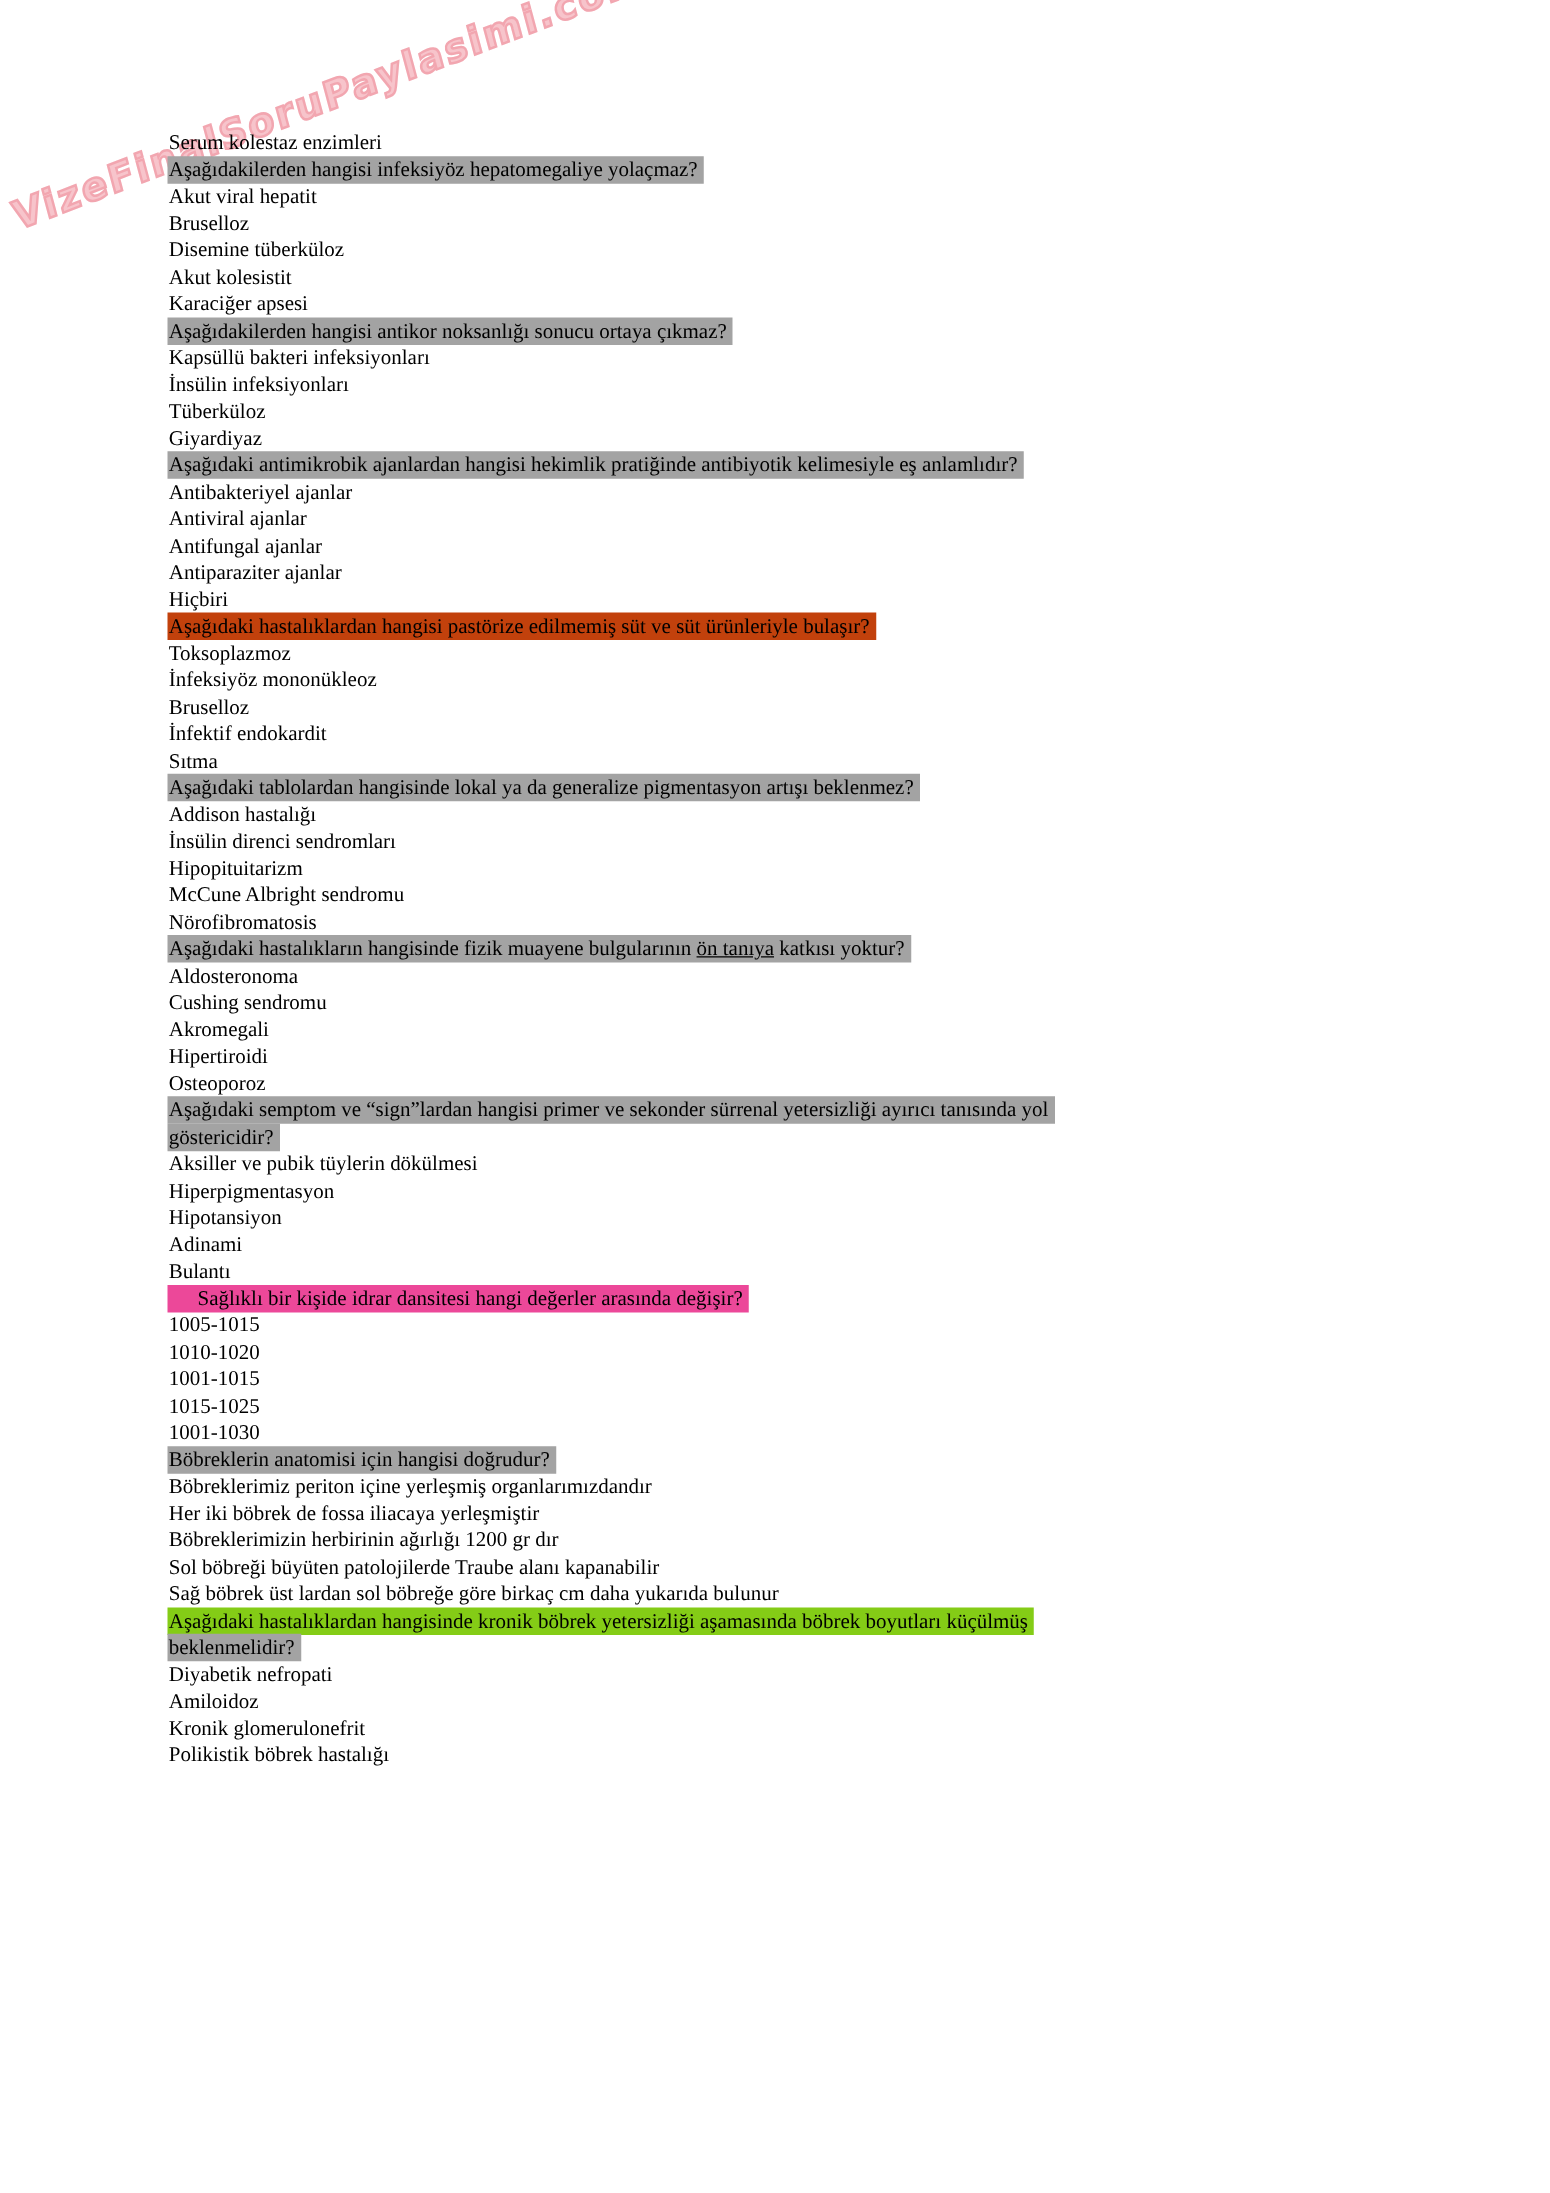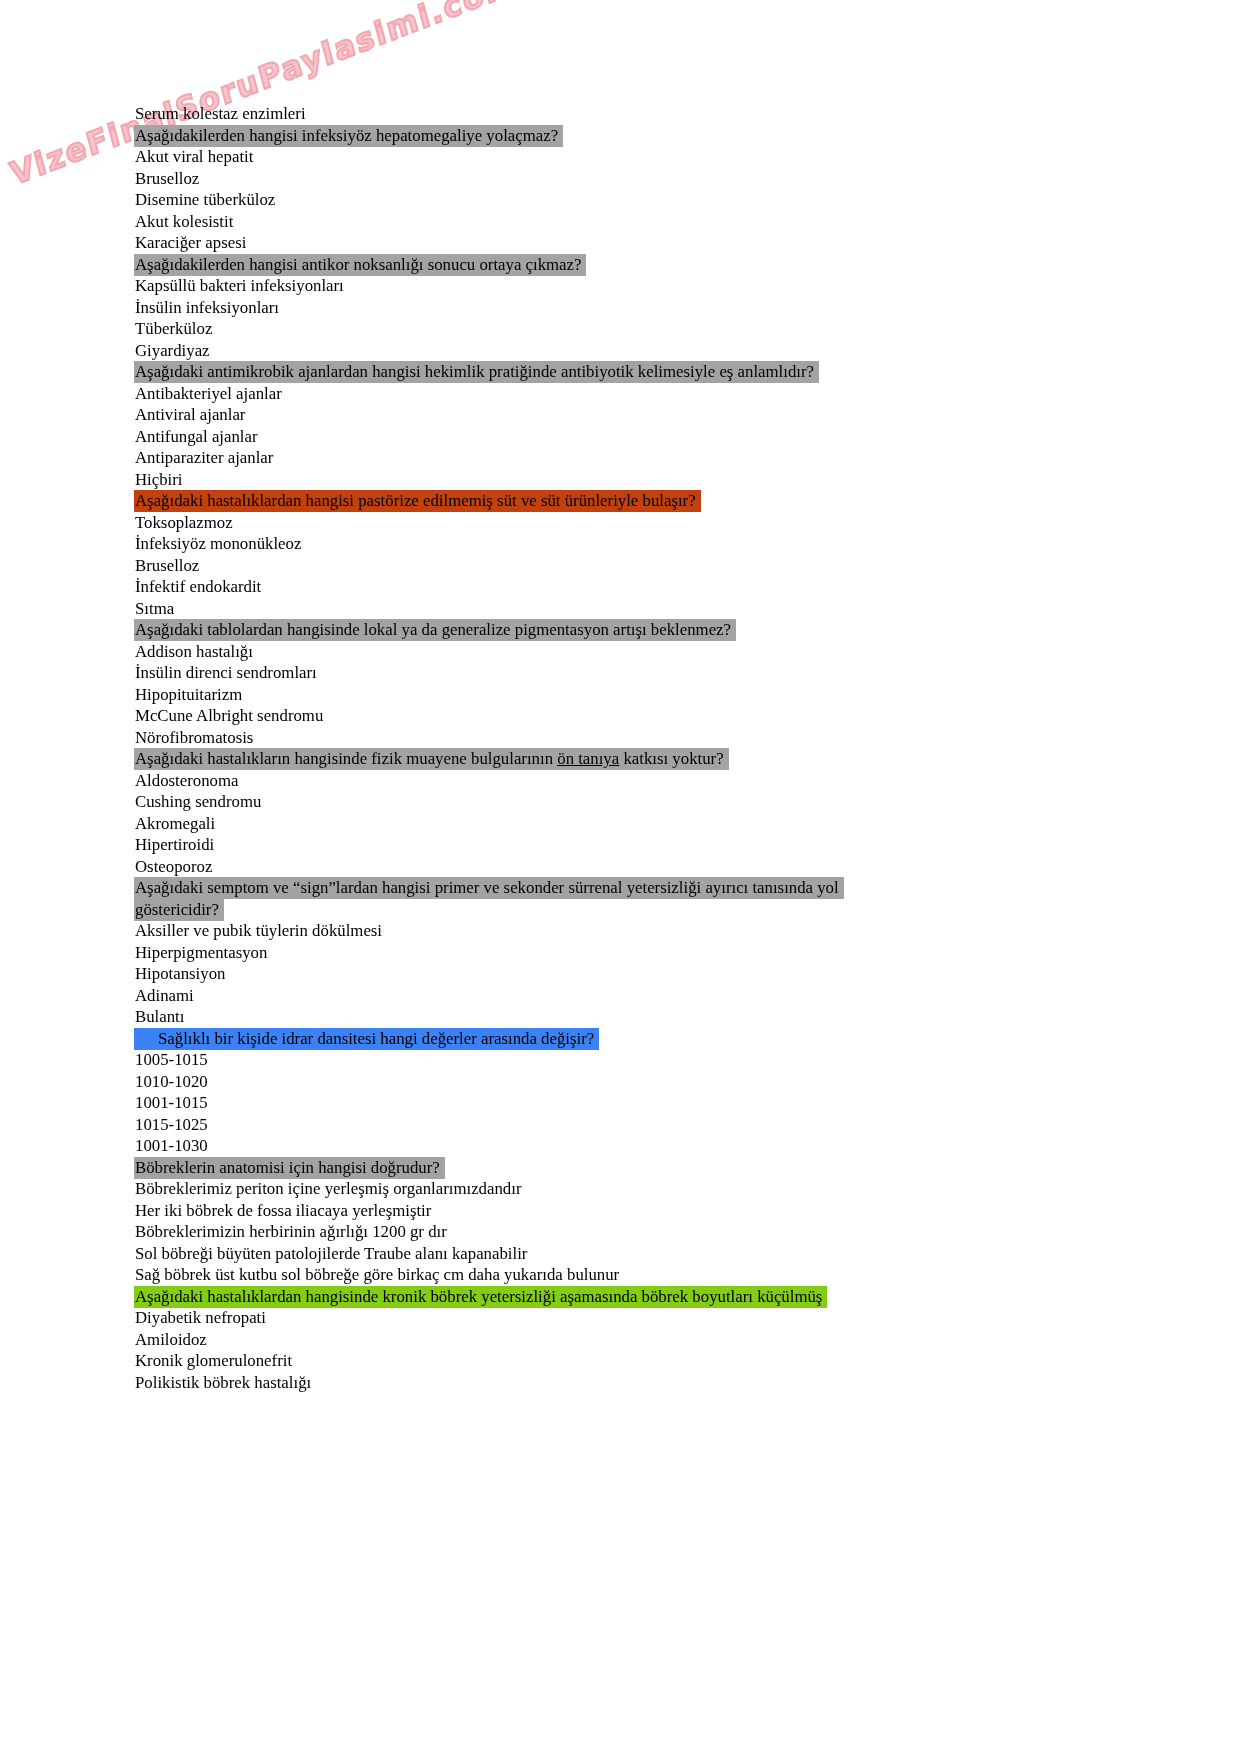--- a/index.html
+++ b/index.html
@@ -91,31 +91,32 @@
       <div class="line">Akromegali</div>
       <div class="line">Hipertiroidi</div>
       <div class="line">Osteoporoz</div>
       <div class="line"><span class="hl" style="background: rgb(163, 163, 163); margin-top: 40px;">Aşağıdaki semptom ve “sign”lardan hangisi primer ve sekonder sürrenal yetersizliği ayırıcı tanısında yol</span></div>
       <div class="line"><span class="hl" style="background: rgb(163, 163, 163);">göstericidir?</span></div>
       <div class="line">Aksiller ve pubik tüylerin dökülmesi</div>
       <div class="line">Hiperpigmentasyon</div>
       <div class="line">Hipotansiyon</div>
       <div class="line">Adinami</div>
       <div class="line">Bulantı</div>
-      <div class="line"><span class="hl" style="background: #3b82f6; padding-left: 24px;">Sağlıklı bir kişide idrar dansitesi hangi değerler arasında değişir?</span></div>
+      <div class="line"><span class="hl" style="background: #ec4899; padding-left: 24px;">Sağlıklı bir kişide idrar dansitesi hangi değerler arasında değişir?</span></div>
       <div class="line">1005-1015</div>
       <div class="line">1010-1020</div>
       <div class="line">1001-1015</div>
       <div class="line">1015-1025</div>
       <div class="line">1001-1030</div>
       <div class="line"><span class="hl" style="background: rgb(163, 163, 163);">Böbreklerin anatomisi için hangisi doğrudur?</span></div>
       <div class="line">Böbreklerimiz periton içine yerleşmiş organlarımızdandır</div>
       <div class="line">Her iki böbrek de fossa iliacaya yerleşmiştir</div>
       <div class="line">Böbreklerimizin herbirinin ağırlığı 1200 gr dır</div>
       <div class="line">Sol böbreği büyüten patolojilerde Traube alanı kapanabilir</div>
-      <div class="line">Sağ böbrek üst kutbu sol böbreğe göre birkaç cm daha yukarıda bulunur</div>
+      <div class="line">Sağ böbrek üst lardan sol böbreğe göre birkaç cm daha yukarıda bulunur</div>
       <div class="line"><span class="hl" style="background: #84cc16;">Aşağıdaki hastalıklardan hangisinde kronik böbrek yetersizliği aşamasında böbrek boyutları küçülmüş</span></div>
+      <div class="line"><span class="hl" style="background: rgb(163, 163, 163);">beklenmelidir?</span></div>
       <div class="line">Diyabetik nefropati</div>
       <div class="line">Amiloidoz</div>
       <div class="line">Kronik glomerulonefrit</div>
       <div class="line">Polikistik böbrek hastalığı</div>
     </div>
 </div>
 
 </body></html>

